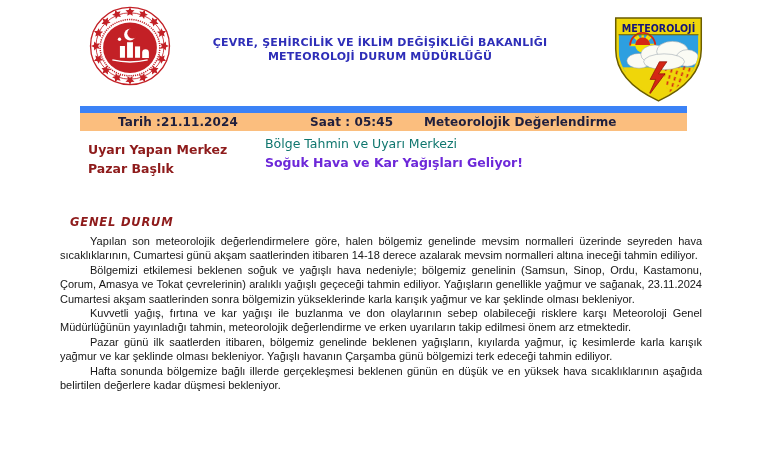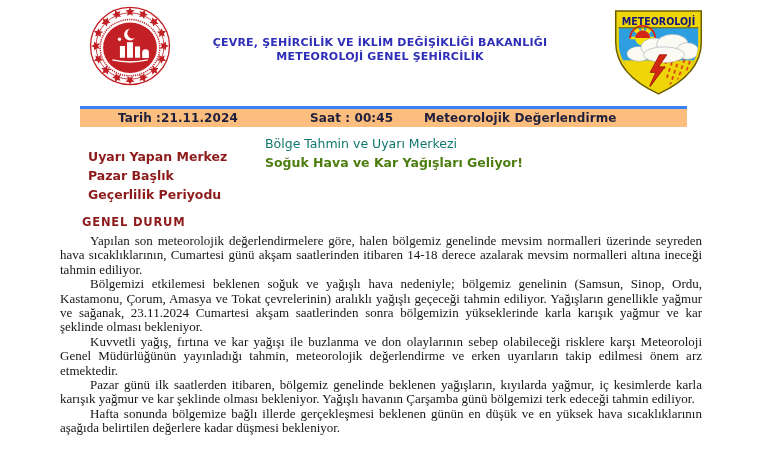--- a/index.html
+++ b/index.html
@@ -2,60 +2,60 @@
 <html><head>
 <meta charset="utf-8">
 <style>
   html,body{margin:0;padding:0;background:#ffffff;}
   .page{
     position:relative;width:760px;height:450px;background:#ffffff;
     overflow:hidden;font-family:"DejaVu Sans","Liberation Sans",sans-serif;
   }
   
   .gov-logo{position:absolute;left:88px;top:4px;width:84px;height:84px;}
-  .met-logo{position:absolute;left:612px;top:7px;width:93px;height:89px;}
+  .met-logo{position:absolute;left:612px;top:14px;width:93px;height:89px;}
   .header-text{
     position:absolute;left:120px;right:120px;top:22px;
     text-align:center;color:#2E2EB8;font-weight:bold;line-height:14px;
   }
   .header-text .l1{font-size:11px;letter-spacing:.3px;text-align:right;}
   .header-text .l2,.header-text .l3,.header-text .l4{font-size:11px;letter-spacing:.2px;}
   
   .info-bar{
     position:absolute;left:80px;top:106px;width:607px;height:18px;
-    background:#FBBE7E;border-top:3px solid #3b82f6;
+    background:#FBBE7E;border-top:7px solid #3b82f6;
   }
   .info-bar span{
     position:absolute;top:2px;font-size:12px;font-weight:bold;color:#1F1F3D;
     white-space:nowrap;letter-spacing:.1px;
   }
   .info-bar .date{left:38px;}
   .info-bar .time{left:230px;}
   .info-bar .type{left:344px;}
   
   .fields{position:absolute;left:0;top:134px;width:760px;}
   .field-row{position:relative;height:19px;}
   .field-row .lbl{
-    position:absolute;left:88px;top:15px;font-size:12.5px;font-weight:bold;
+    position:absolute;left:88px;top:8px;font-size:12.5px;font-weight:bold;
     color:#8E1B1B;white-space:nowrap;
   }
   .field-row .val{
     position:absolute;left:265px;top:2px;font-size:12.5px;color:#0f766e;white-space:nowrap;
   }
-  .field-row .val.bold{font-weight:bold;color:#4d7c0f;}
+  .field-row .val.bold{font-weight:bold;color:#6d28d9;}
   
   .section-heading{
-    position:absolute;left:82px;top:215px;font-size:11.5px;font-weight:bold;
-    color:#8E1B1B;letter-spacing:.8px;
+    position:absolute;left:70px;top:215px;font-size:11.5px;font-weight:bold;
+    color:#8E1B1B;letter-spacing:.8px;font-style:italic;
   }
   
   .body-text{
     position:absolute;left:60px;top:234px;width:642px;
-    font-family:Liberation Serif, serif;
-    font-size:13px;line-height:14.4px;color:#161616;text-align:justify;
+    font-family:Liberation Sans, sans-serif;
+    font-size:11px;line-height:14.4px;color:#161616;text-align:justify;
   }
   .body-text p{margin:0;text-indent:30px;}
 </style>
 </head>
 <body>
 
 <div class="page">
 
   <div class="gov-logo">
     <svg viewBox="0 0 100 100" width="84" height="84" aria-hidden="true">
@@ -88,21 +88,21 @@
       <rect x="46.5" y="45.5" width="7" height="18.5" fill="#ffffff"></rect>
       <rect x="56" y="50.5" width="6" height="13.5" fill="#ffffff"></rect>
       <path d="M64.5 58 a4 4 0 0 1 8 0 v6.2 h-8 Z" fill="#ffffff"></path>
       <path d="M29 66.5 Q50 71.5 71 66.5" stroke="#ffffff" stroke-width="1.6" fill="none"></path>
     </svg>
   </div>
 
   <div class="header-text">
     <div class="l1">T.C.</div>
     <div class="l2">ÇEVRE, ŞEHİRCİLİK VE İKLİM DEĞİŞİKLİĞİ BAKANLIĞI</div>
-    <div class="l3">METEOROLOJİ GENEL ŞEHİRCİLİK</div>
+    <div class="l3">METEOROLOJİ DURUM MÜDÜRLÜĞÜ</div>
   </div>
 
   <div class="met-logo">
     <svg viewBox="0 0 100 95" width="93" height="89" aria-hidden="true">
       <defs>
         <clipPath id="shieldClip">
             <path d="M7 7 H93 V37 C93 61 75 78 50 90 C25 78 7 61 7 37 Z"></path>
           </clipPath>
         <pattern id="rain" width="6" height="7" patternUnits="userSpaceOnUse" patternTransform="rotate(18)">
           <line x1="1.5" y1="1" x2="1.5" y2="5" stroke="#D42615" stroke-width="1.7"></line>
@@ -134,35 +134,34 @@
         </g>
         <polygon points="51,51 41,70 47,70 39,88 57,64 50,64 59,51" fill="#D42615" stroke="#8d1208" stroke-width="0.8"></polygon>
       </g>
       <path d="M7 22 H93" stroke="#6b5d00" stroke-width="1.1"></path>
       <text x="50" y="18.5" text-anchor="middle" font-family="'DejaVu Sans',sans-serif" font-size="11.5" font-weight="bold" fill="#14147A" textLength="79" lengthAdjust="spacingAndGlyphs">METEOROLOJİ</text>
     </svg>
   </div>
 
   <div class="info-bar">
     <span class="date">Tarih :21.11.2024</span>
-    <span class="time">Saat : 00:45</span>
+    <span class="time">Saat : 05:45</span>
     <span class="type">Meteorolojik Değerlendirme</span>
   </div>
 
   <div class="fields">
     <div class="field-row">
       <span class="lbl">Uyarı Yapan Merkez</span>
       <span class="val">Bölge Tahmin ve Uyarı Merkezi</span>
     </div>
     <div class="field-row">
       <span class="lbl">Pazar Başlık</span>
       <span class="val bold">Soğuk Hava ve Kar Yağışları Geliyor!</span>
     </div>
     <div class="field-row">
-      <span class="lbl">Geçerlilik Periyodu</span>
     </div>
   </div>
 
   <div class="section-heading">GENEL DURUM</div>
 
   <div class="body-text">
     <p>Yapılan son meteorolojik değerlendirmelere göre, halen bölgemiz genelinde mevsim normalleri üzerinde seyreden hava sıcaklıklarının, Cumartesi günü akşam saatlerinden itibaren 14-18 derece azalarak mevsim normalleri altına ineceği tahmin ediliyor.</p>
     <p>Bölgemizi etkilemesi beklenen soğuk ve yağışlı hava nedeniyle; bölgemiz genelinin (Samsun, Sinop, Ordu, Kastamonu, Çorum, Amasya ve Tokat çevrelerinin) aralıklı yağışlı geçeceği tahmin ediliyor. Yağışların genellikle yağmur ve sağanak, 23.11.2024 Cumartesi akşam saatlerinden sonra bölgemizin yükseklerinde karla karışık yağmur ve kar şeklinde olması bekleniyor.</p>
     <p>Kuvvetli yağış, fırtına ve kar yağışı ile buzlanma ve don olaylarının sebep olabileceği risklere karşı Meteoroloji Genel Müdürlüğünün yayınladığı tahmin, meteorolojik değerlendirme ve erken uyarıların takip edilmesi önem arz etmektedir.</p>
     <p>Pazar günü ilk saatlerden itibaren, bölgemiz genelinde beklenen yağışların, kıyılarda yağmur, iç kesimlerde karla karışık yağmur ve kar şeklinde olması bekleniyor. Yağışlı havanın Çarşamba günü bölgemizi terk edeceği tahmin ediliyor.</p>

